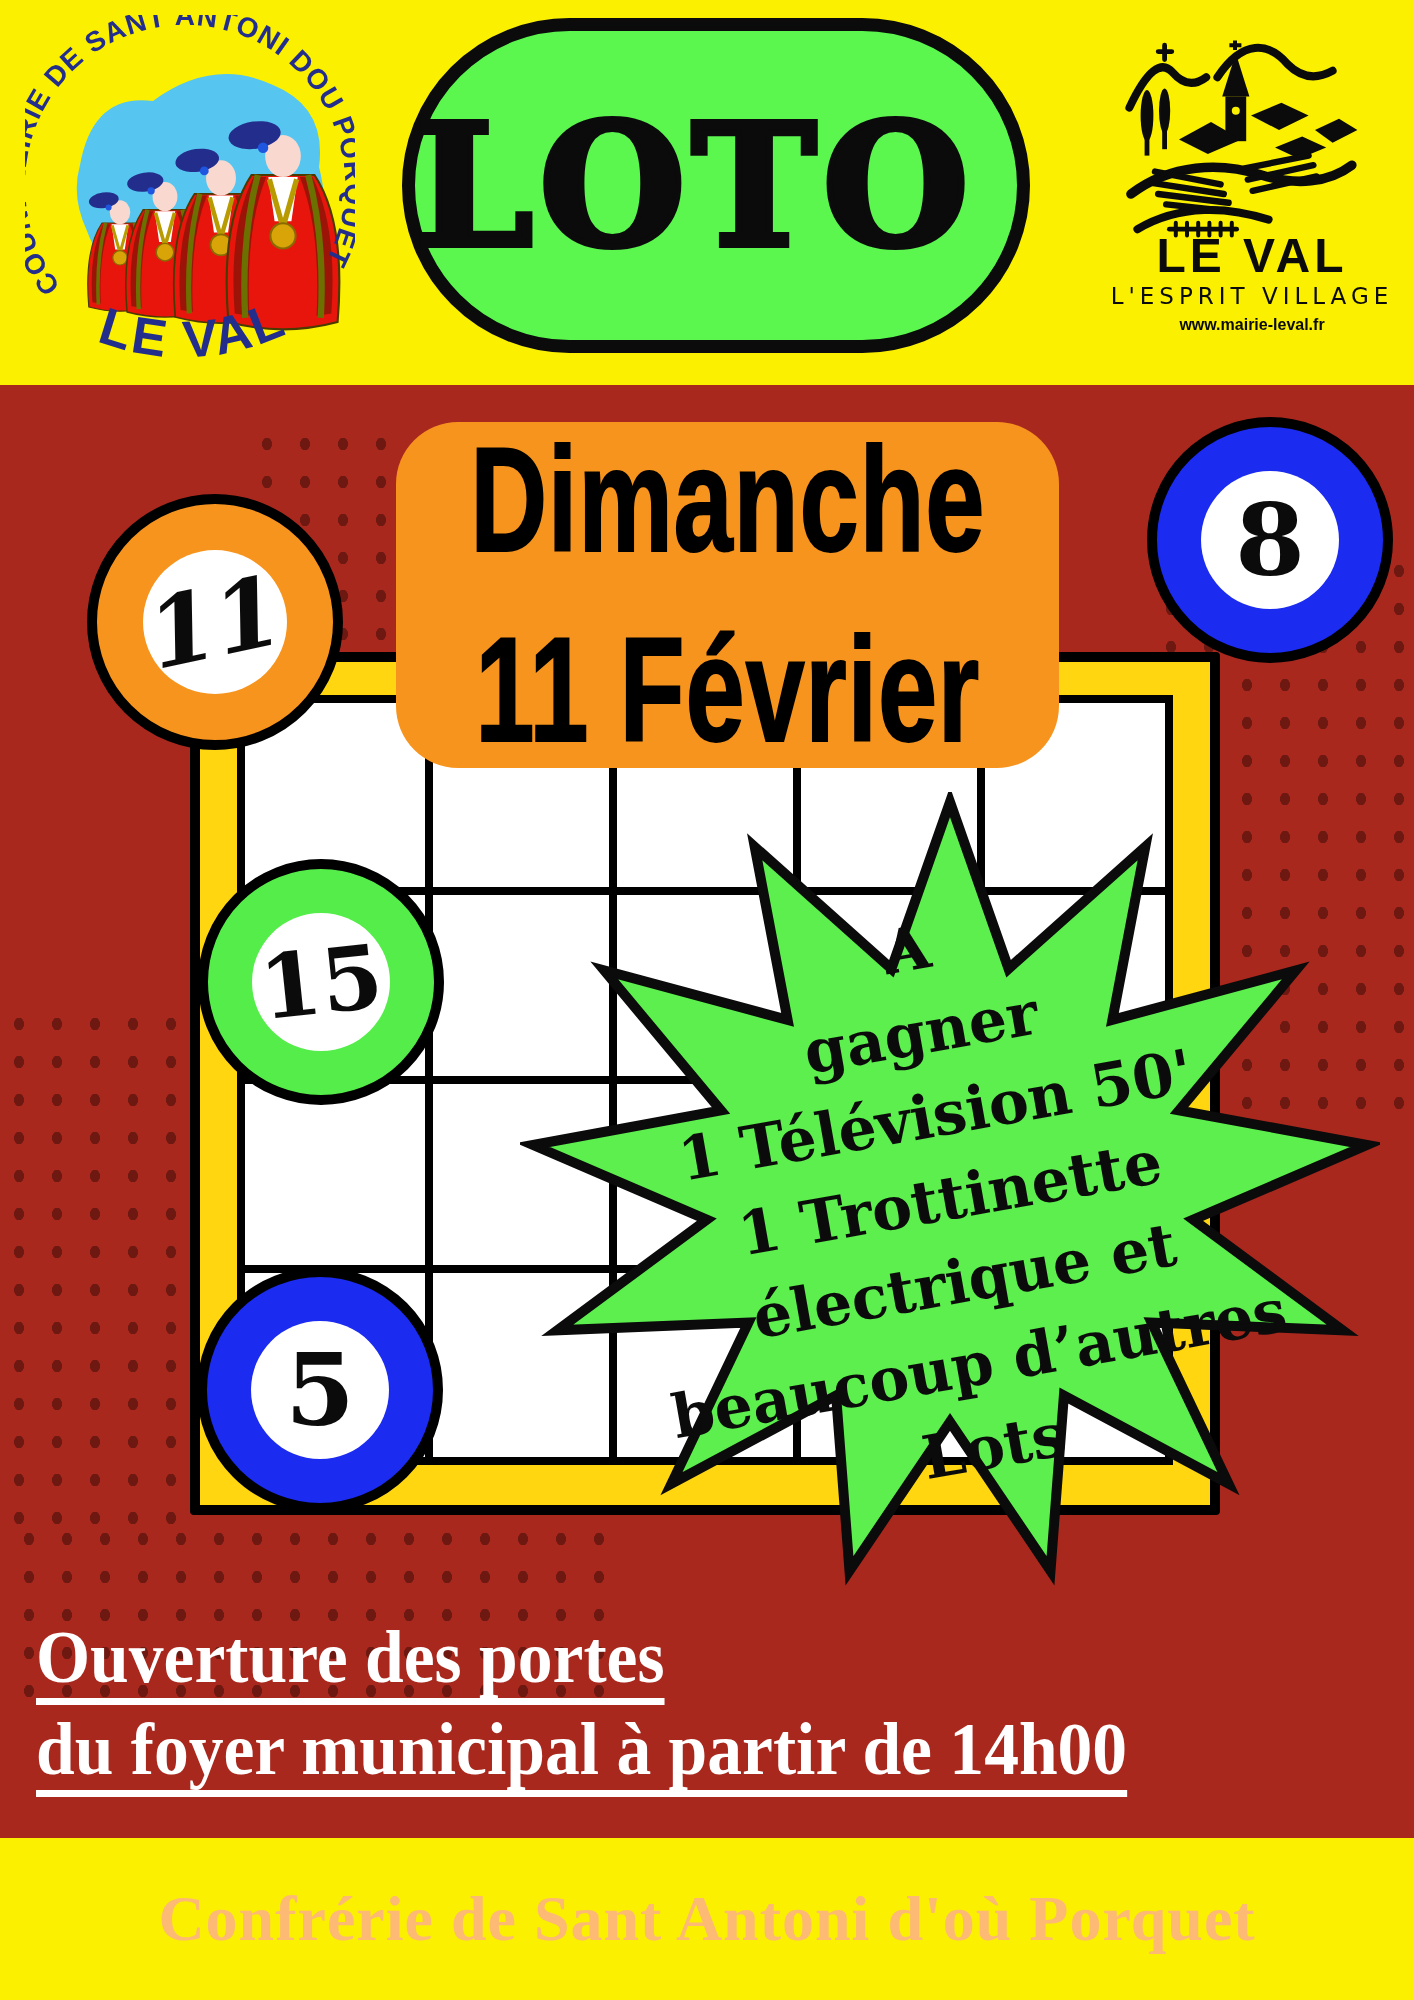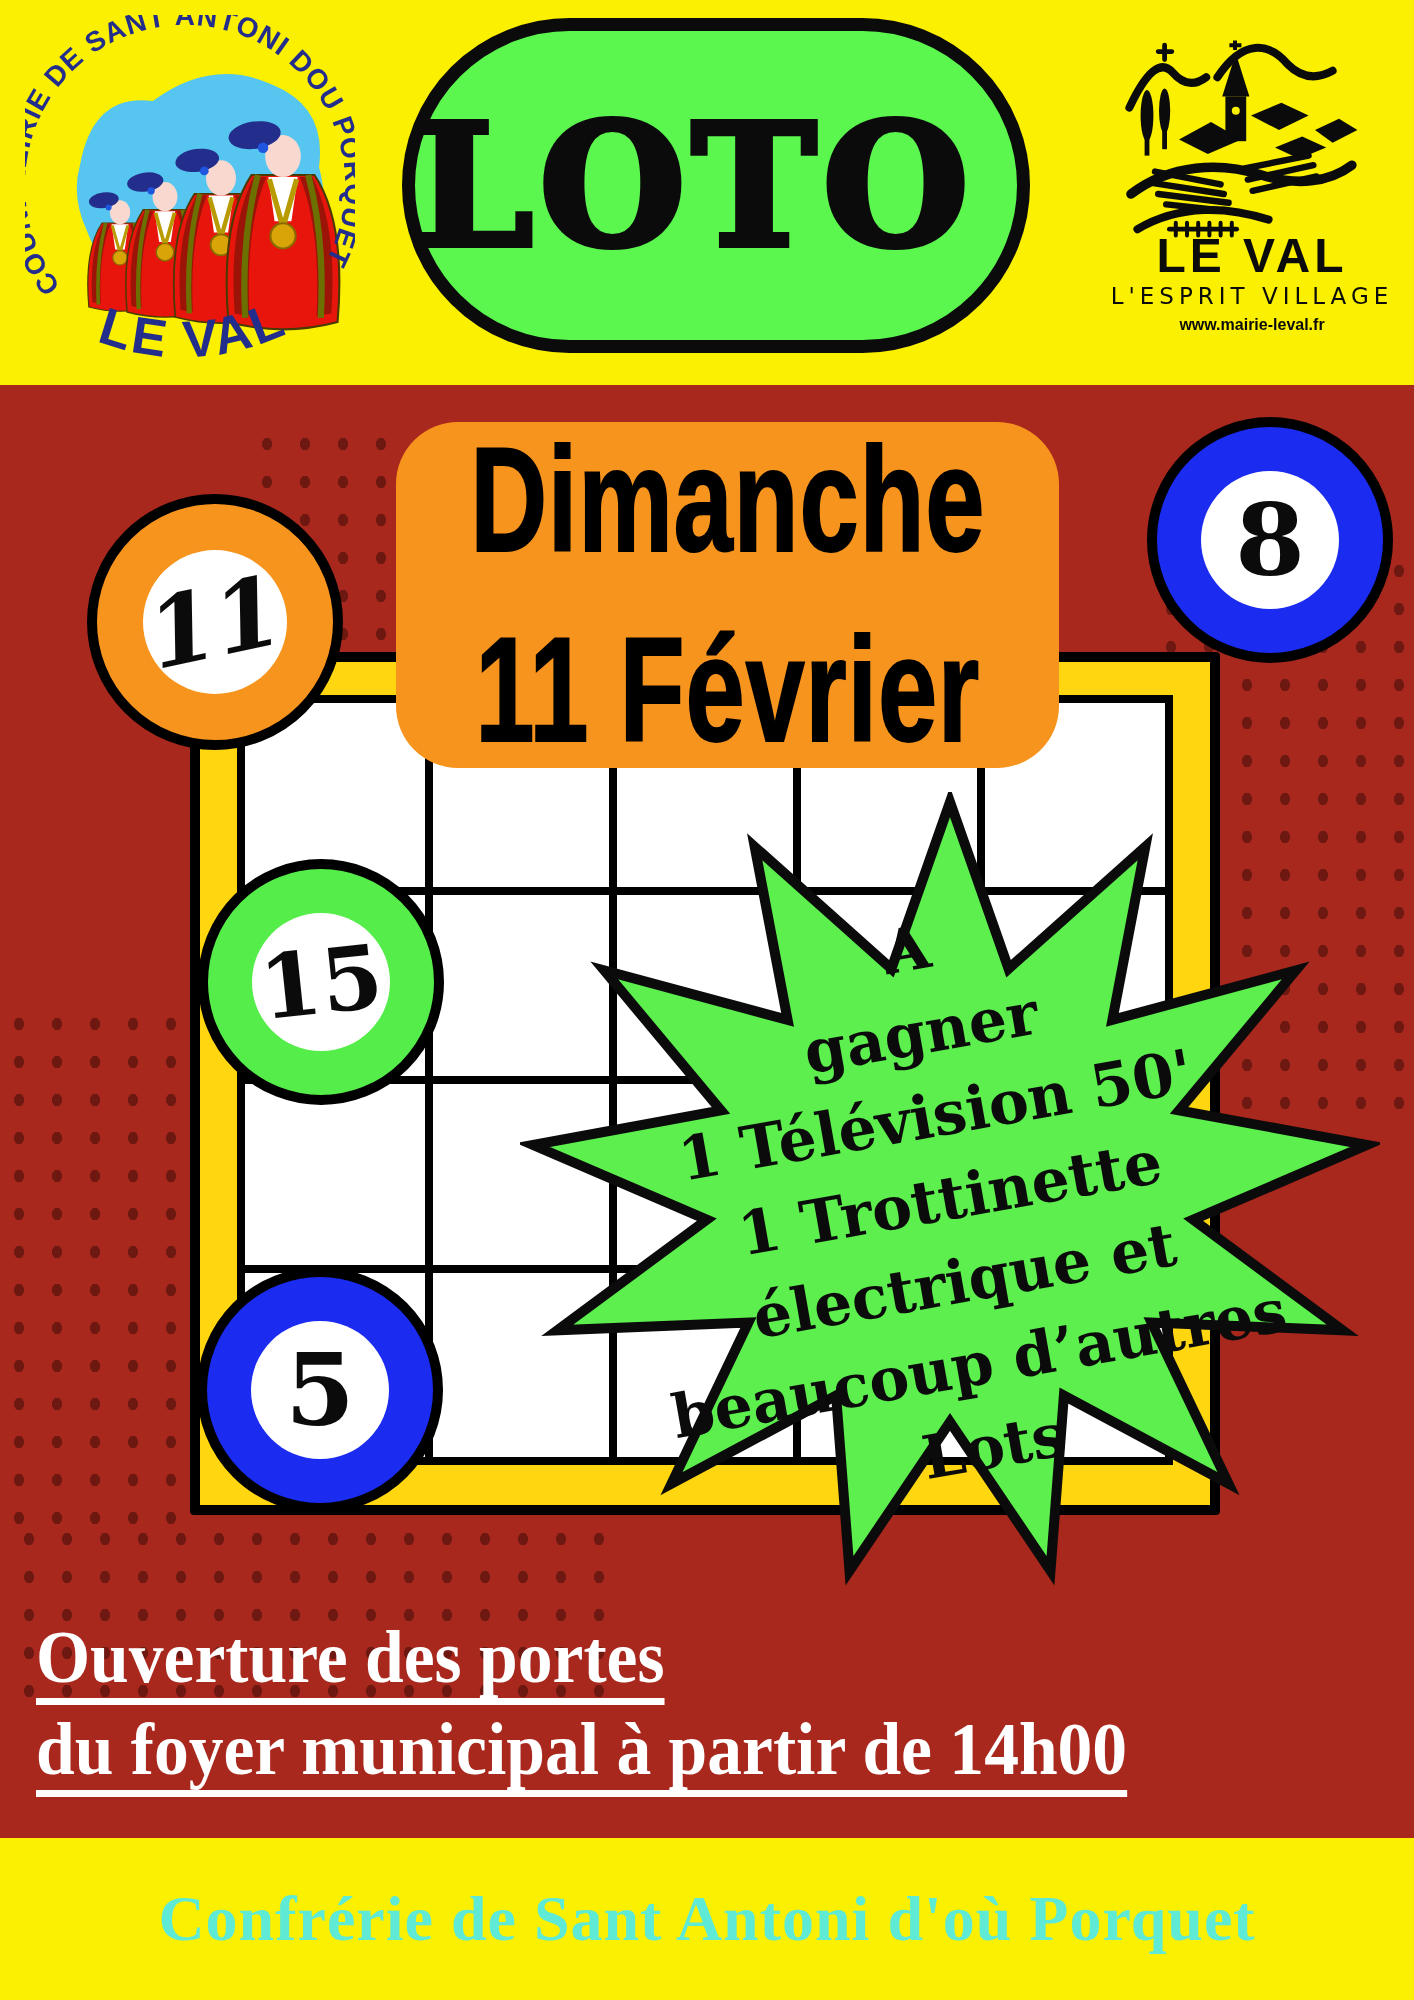--- a/index.html
+++ b/index.html
@@ -84,21 +84,21 @@
     transform:scaleX(0.94); transform-origin:left center;
     text-decoration:underline; text-decoration-thickness:7px; text-underline-offset:16px;
   }
   .announce.l1{top:1620px;}
   .announce.l2{top:1712px;}
 
   
   .organizer{
     position:absolute; left:0; top:1838px; width:1414px; height:162px;
     display:flex; align-items:center; justify-content:center;
-    color:#5eead4; font-family:"Liberation Serif", serif; font-weight:bold;
+    color:#fdba74; font-family:"Liberation Serif", serif; font-weight:bold;
     font-size:64px; letter-spacing:1px; white-space:nowrap;
   }
 
   .logo-svg{position:absolute;}
 </style>
 </head>
 <body>
 
 <div class="poster">
 

